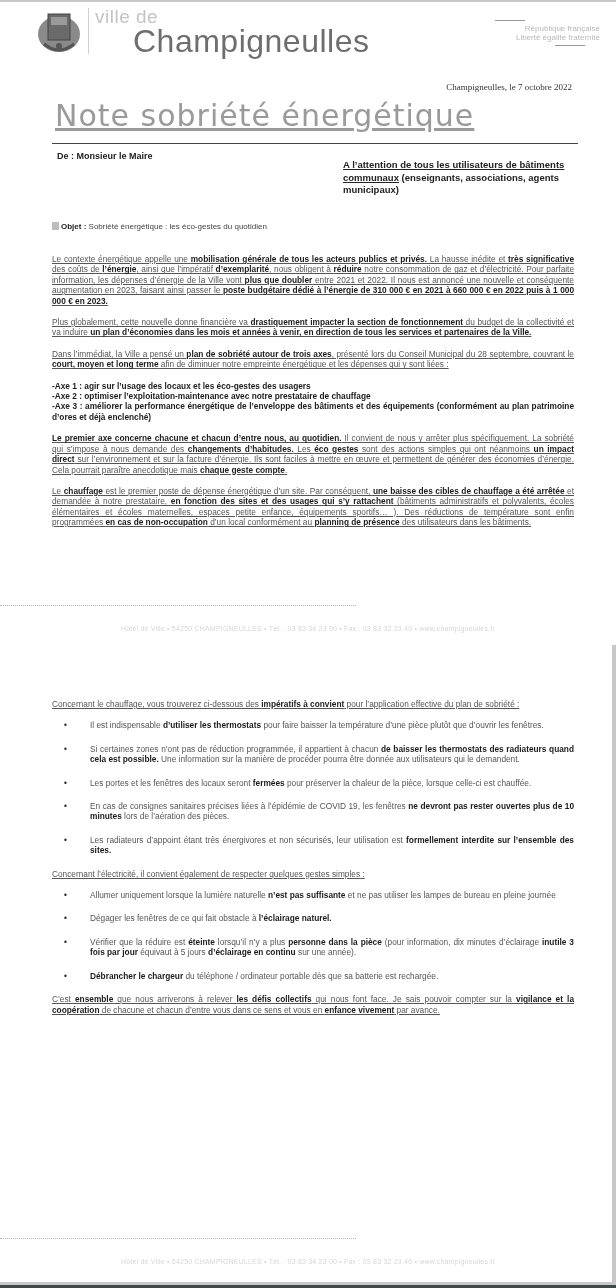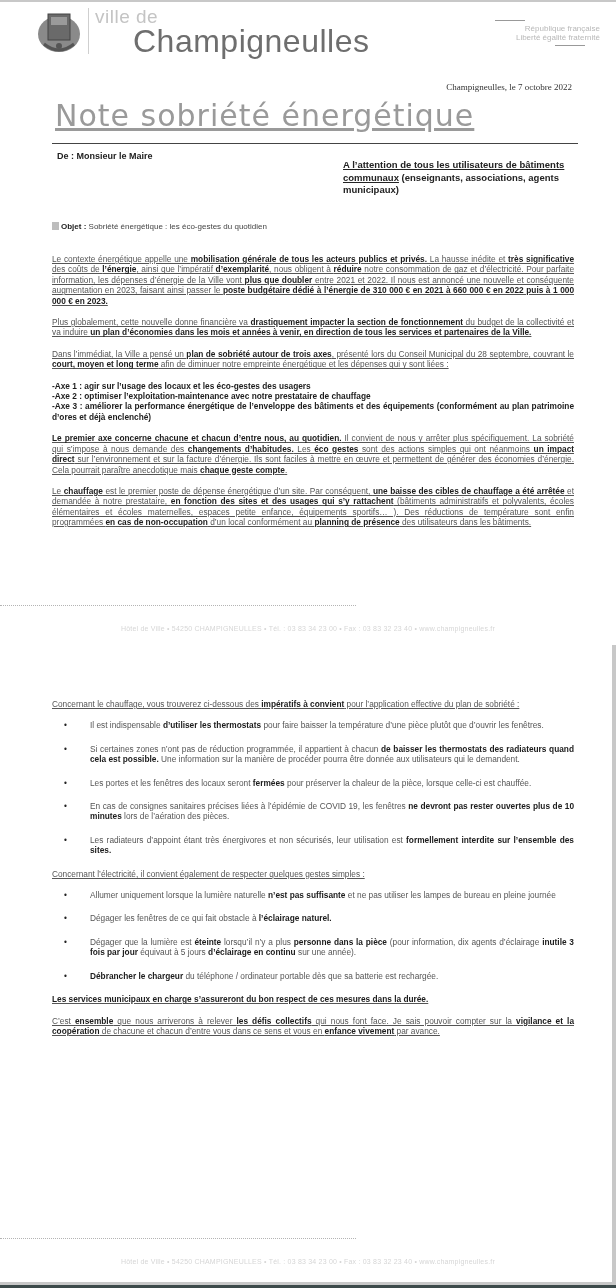--- a/index.html
+++ b/index.html
@@ -98,25 +98,24 @@
       <li><span class="bullet">•</span><span>Il est indispensable </span><b>d’utiliser les thermostats</b><span> pour faire baisser la température d’une pièce plutôt que d’ouvrir les fenêtres.</span></li>
       <li><span class="bullet">•</span><span>Si certaines zones n’ont pas de réduction programmée, il appartient à chacun </span><b>de baisser les thermostats des radiateurs quand cela est possible.</b><span> Une information sur la manière de procéder pourra être donnée aux utilisateurs qui le demandent.</span></li>
       <li><span class="bullet">•</span><span>Les portes et les fenêtres des locaux seront </span><b>fermées</b><span> pour préserver la chaleur de la pièce, lorsque celle-ci est chauffée.</span></li>
       <li><span class="bullet">•</span><span>En cas de consignes sanitaires précises liées à l’épidémie de COVID 19, les fenêtres </span><b>ne devront pas rester ouvertes plus de 10 minutes</b><span> lors de l’aération des pièces.</span></li>
       <li><span class="bullet">•</span><span>Les radiateurs d’appoint étant très énergivores et non sécurisés, leur utilisation est </span><b>formellement interdite sur l’ensemble des sites.</b></li>
     </ul>
   <p id="intro-electricity"><span>Concernant l’électricité, il convient également de respecter quelques gestes simples :</span></p>
   <ul id="electricity-list">
       <li><span class="bullet">•</span><span>Allumer uniquement lorsque la lumière naturelle </span><b>n’est pas suffisante</b><span> et ne pas utiliser les lampes de bureau en pleine journée</span></li>
       <li><span class="bullet">•</span><span>Dégager les fenêtres de ce qui fait obstacle à </span><b>l’éclairage naturel.</b></li>
-      <li><span class="bullet">•</span><span>Dégager que la lumière est </span><b>éteinte</b><span> lorsqu’il n’y a plus </span><b>personne dans la pièce</b><span> (pour information, dix agents d’éclairage </span><b>inutile 3 fois par jour</b><span> équivaut à 5 jours </span><b>d’éclairage en continu</b><span> sur une année).</span></li>
+      <li><span class="bullet">•</span><span>Vérifier que la réduire est </span><b>éteinte</b><span> lorsqu’il n’y a plus </span><b>personne dans la pièce</b><span> (pour information, dix minutes d’éclairage </span><b>inutile 3 fois par jour</b><span> équivaut à 5 jours </span><b>d’éclairage en continu</b><span> sur une année).</span></li>
       <li><span class="bullet">•</span><b>Débrancher le chargeur</b><span> du téléphone / ordinateur portable dès que sa batterie est rechargée.</span></li>
     </ul>
   <div id="closing">
-      <p><b>Les services municipaux en charge s’assureront du bon respect de ces mesures dans la durée.</b></p>
       <p><span>C’est </span><b>ensemble</b><span> que nous arriverons à relever </span><b>les défis collectifs</b><span> qui nous font face. Je sais pouvoir compter sur la </span><b>vigilance et la coopération</b><span> de chacune et chacun d’entre vous dans ce sens et vous en </span><b>enfance vivement</b><span> par avance.</span></p>
     </div>
 </div>
 
 <div class="sep-line" style="top:1238px;"></div>
 <div class="footer" style="top:1258px;">Hôtel de Ville • 54250 CHAMPIGNEULLES • Tél. : 03 83 34 23 00 • Fax : 03 83 32 23 40 • www.champigneulles.fr</div>
 <div class="page2-border-bottom"></div>
 <div class="bottom-strip"></div>
 
 </body></html>

